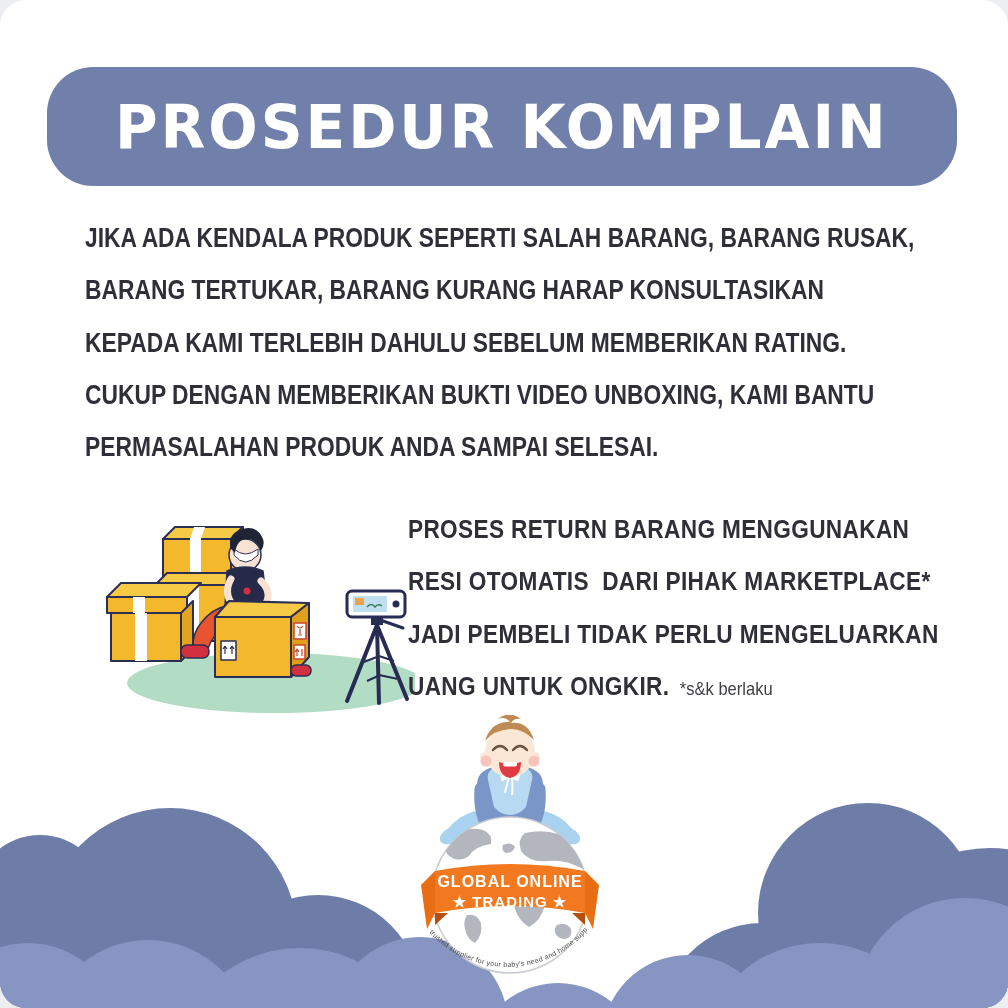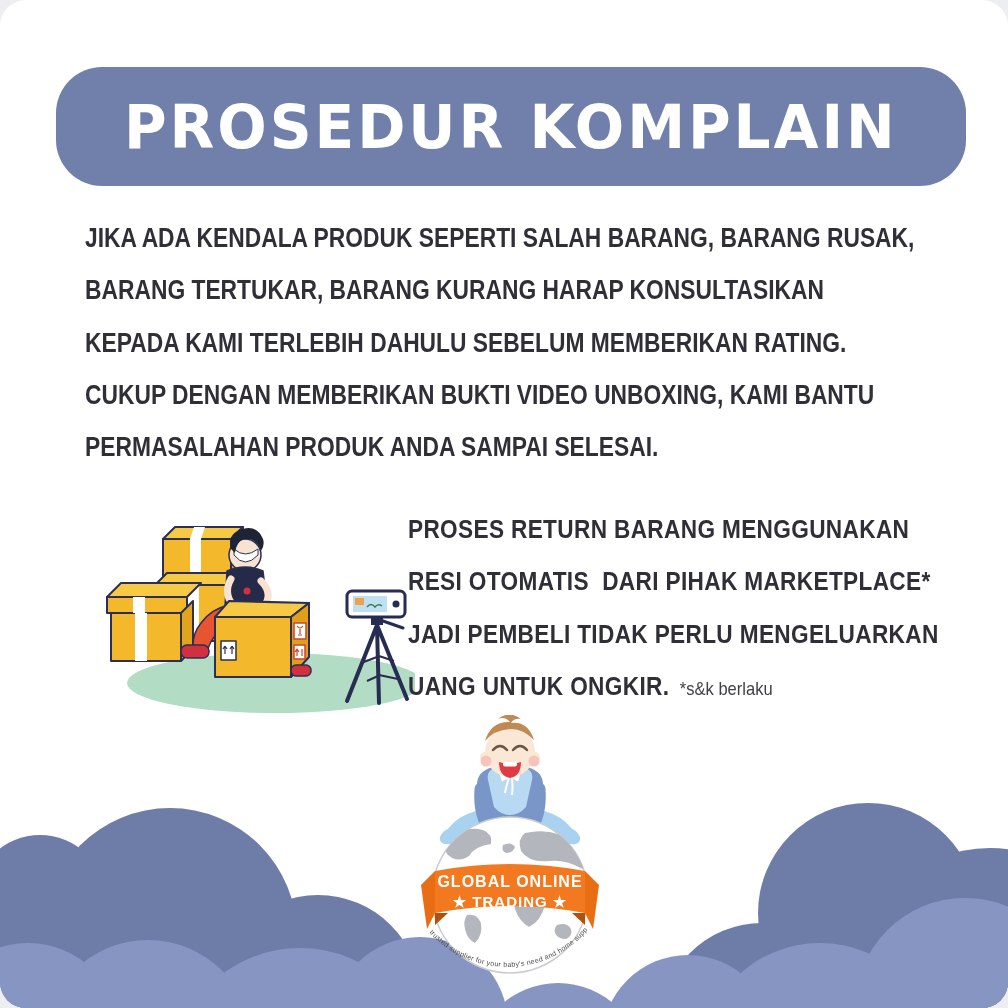--- a/index.html
+++ b/index.html
@@ -3,21 +3,21 @@
 <meta charset="utf-8">
 <style>
   html,body{margin:0;padding:0;background:#eceef2;}
   .canvas{
     position:relative;width:1008px;height:1008px;background:#ffffff;
     border-radius:26px;overflow:hidden;margin:0 auto;
     font-family:"Liberation Sans",sans-serif;
   }
   
   .banner{
-    position:absolute;left:56px;top:67px;width:910px;height:119px;
+    position:absolute;left:47px;top:67px;width:910px;height:119px;
     background:#7080ab;border-radius:46px;
     display:flex;align-items:center;justify-content:center;
   }
   .banner h1{
     margin:0;color:#ffffff;font-family:"DejaVu Sans",sans-serif;
     font-weight:800;font-size:60px;letter-spacing:3px;
     transform:scaleX(0.97);white-space:pre;
   }
   
   .intro{position:absolute;left:85px;top:212px;}

